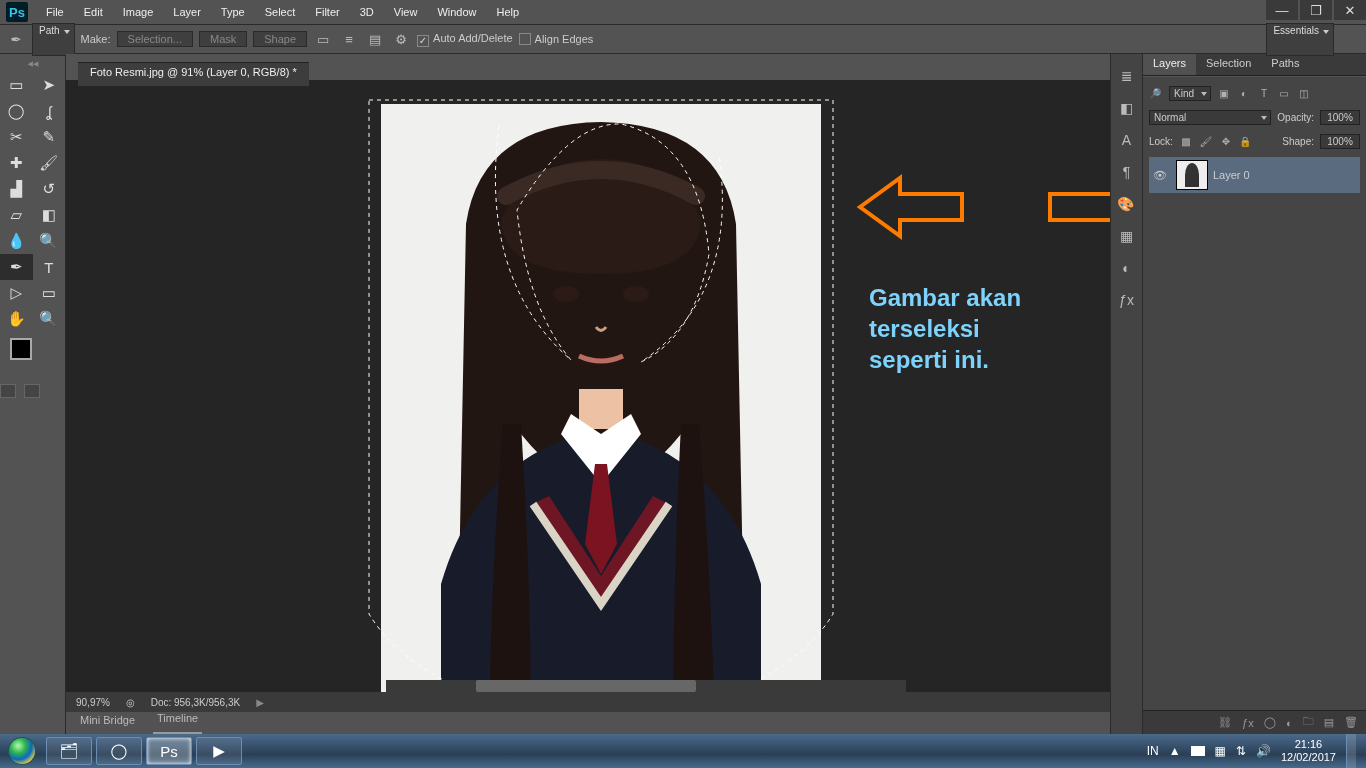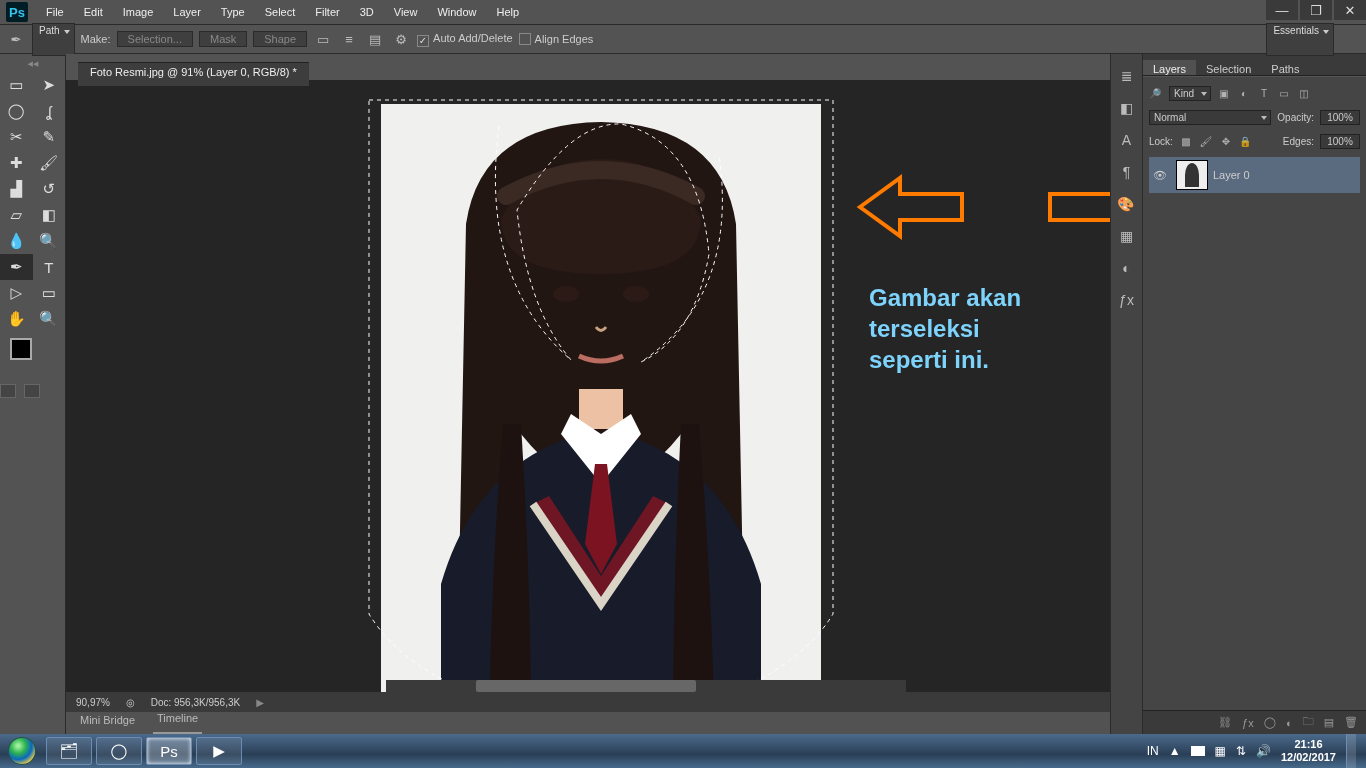--- a/index.html
+++ b/index.html
@@ -60,21 +60,21 @@
   .btm-tabs span { color:#bbb; padding:3px 4px 8px; }
   .btm-tabs span.activeb { border-bottom:2px solid #999;}
 
   
   .ribbon { width:32px; background:#444; border-left:1px solid #2a2a2a; padding-top:8px;}
   .ribbon div { height:28px; display:flex; align-items:center; justify-content:center; color:#bbb; font-size:14px; margin-bottom:4px;}
 
   
   .panels { width:224px; background:#454545; border-left:1px solid #2a2a2a; display:flex; flex-direction:column; }
   .panel-tabs { display:flex; background:#3a3a3a; height:22px; border-bottom:1px solid #222;}
-  .panel-tabs span { padding:3px 10px; font-size:11px;margin-top:6px; }
+  .panel-tabs span { padding:3px 10px; font-size:11px; }
   .panel-tabs span.activep { background:#515151; color:#eee; }
   .panel-body { flex:1; background:#454545; border-top:1px solid #555; padding:4px 6px; }
   .panel-row { display:flex; align-items:center; gap:6px; height:24px; color:#ccc; font-size:10px;}
   .panel-row .select { background:#3a3a3a; border:1px solid #222; padding:1px 16px 1px 4px; position:relative;}
   .panel-row .select::after{ content:""; position:absolute; right:3px; top:5px; width:0;height:0;border-left:3px solid transparent;border-right:3px solid transparent;border-top:4px solid #bbb;}
   .panel-row .small-ico { width:14px;height:14px; display:inline-flex;align-items:center;justify-content:center; opacity:.8;}
   .numbox { background:#3a3a3a; border:1px solid #222; width:40px; text-align:center; padding:1px 0;}
   .layer-entry { display:flex; align-items:center; height:36px; background:#5a6b80; margin-top:4px; }
   .layer-entry .eye { width:22px; text-align:center; }
   .layer-thumb { width:30px;height:28px; background:#eee; margin:0 6px; box-shadow:0 0 0 1px #000; position:relative;}
@@ -82,21 +82,21 @@
   .panel-bottom { height:24px; background:#3a3a3a; border-top:1px solid #222; display:flex; align-items:center; justify-content:flex-end; gap:10px; padding:0 8px;}
   .panel-bottom span { color:#999; font-size:11px;}
 
   
   .taskbar { position:absolute; left:0; right:0; bottom:0; height:34px; background:linear-gradient(#4b6a8c,#2a3f56 60%,#476a8c); display:flex; align-items:center; }
   .start-orb { width:44px;height:34px; display:flex; align-items:center; justify-content:center;}
   .orb { width:26px;height:26px;border-radius:50%; background:radial-gradient(circle at 35% 30%,#9ef19c 5%,#2fb34f 30%,#0968c0 55%,#f6d33c 80%,#e0462d 95%); box-shadow:0 0 0 1px #254;}
   .task-item { width:46px;height:28px; margin:3px 2px; border:1px solid #6c8db3; border-radius:2px; background:rgba(255,255,255,.08); display:flex;align-items:center;justify-content:center; color:#fff; font-size:15px;}
   .task-item.active { background:rgba(255,255,255,.25); box-shadow:inset 0 0 4px #fff;}
   .tray { margin-left:auto; display:flex; align-items:center; gap:10px; padding-right:10px; color:#fff;}
-  .tray .clock { font-size:11px; text-align:center; line-height:1.2;font-weight:bold;}
+  .tray .clock { font-size:11px; text-align:center; line-height:1.2;}
   .tray span { font-size:12px;}
   .tray .flag { background:#fff; width:14px;height:10px;}
   .showdesk { width:10px;height:34px;background:rgba(255,255,255,.15);border-left:1px solid #6c8db3;}
 
   .scrollbar-h { position:absolute; left:320px; bottom:42px; width:520px; height:12px; background:#3a3a3a;}
   .scrollbar-h .thumb{ position:absolute; left:90px; width:220px; height:100%; background:#676767; border-radius:2px;}
 </style>
 </head>
 <body>
 
@@ -281,21 +281,21 @@
         <span class="select" style="flex:1">Normal</span>
         <span>Opacity:</span>
         <span class="numbox">100%</span>
       </div>
       <div class="panel-row">
         <span>Lock:</span>
         <span class="small-ico">▩</span>
         <span class="small-ico">🖌</span>
         <span class="small-ico">✥</span>
         <span class="small-ico">🔒</span>
-        <span style="margin-left:auto">Edges:</span>
+        <span style="margin-left:auto">Shape:</span>
         <span class="numbox">100%</span>
       </div>
 
       <div class="layer-entry">
         <div class="eye">👁</div>
         <div class="layer-thumb"></div>
         <span>Layer 0</span>
       </div>
     </div>
     <div class="panel-bottom">

